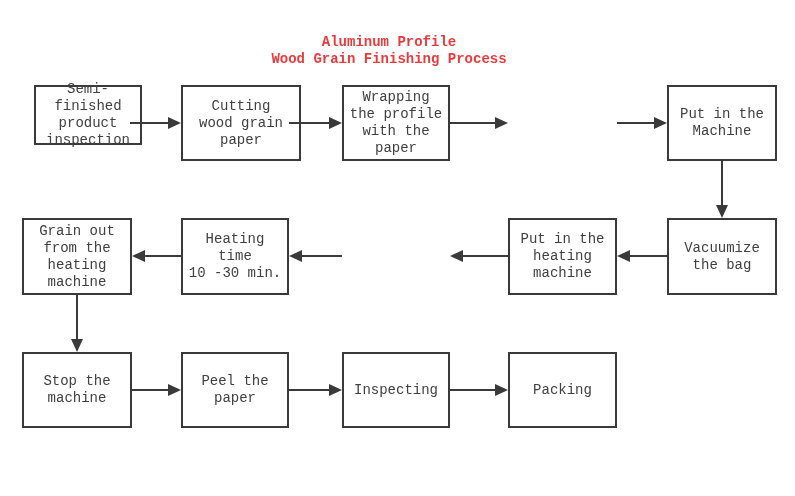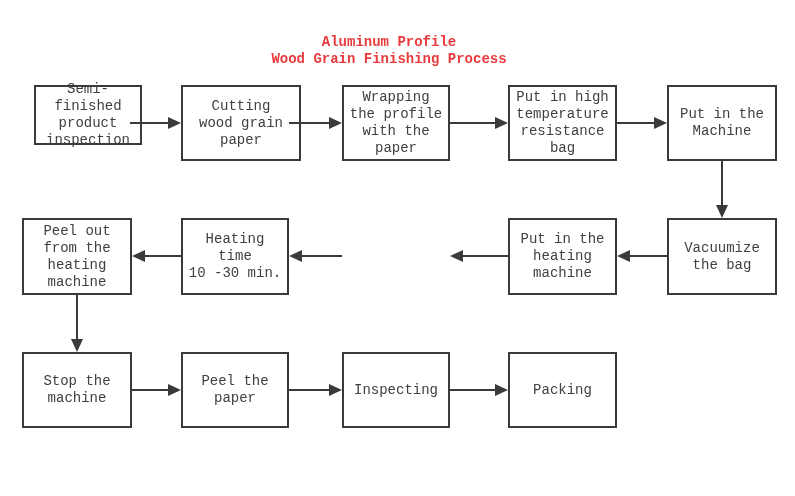--- a/index.html
+++ b/index.html
@@ -85,47 +85,41 @@
     <span class="box-label">Cutting
 wood grain
 paper</span>
   </div>
   <div class="box" style="left:342px;top:85px;width:108px;height:76px">
     <span class="box-label">Wrapping
 the profile
 with the
 paper</span>
   </div>
-  <div class="box" style="left:508px;top:85px;width:109px;height:76px">
-    <span class="box-label">Put in high
-temperature
-resistance
-bag</span>
-  </div>
   <div class="box" style="left:667px;top:85px;width:110px;height:76px">
     <span class="box-label">Put in the
 Machine</span>
   </div>
 
   <div class="box" style="left:667px;top:218px;width:110px;height:77px">
     <span class="box-label">Vacuumize
 the bag</span>
   </div>
   <div class="box" style="left:508px;top:218px;width:109px;height:77px">
     <span class="box-label">Put in the
 heating
 machine</span>
   </div>
   <div class="box" style="left:181px;top:218px;width:108px;height:77px">
     <span class="box-label">Heating
 time
 10 -30 min.</span>
   </div>
   <div class="box" style="left:22px;top:218px;width:110px;height:77px">
-    <span class="box-label">Peel out
+    <span class="box-label">Grain out
 from the
 heating
 machine</span>
   </div>
 
   <div class="box" style="left:22px;top:352px;width:110px;height:76px">
     <span class="box-label">Stop the
 machine</span>
   </div>
   <div class="box" style="left:181px;top:352px;width:108px;height:76px">

